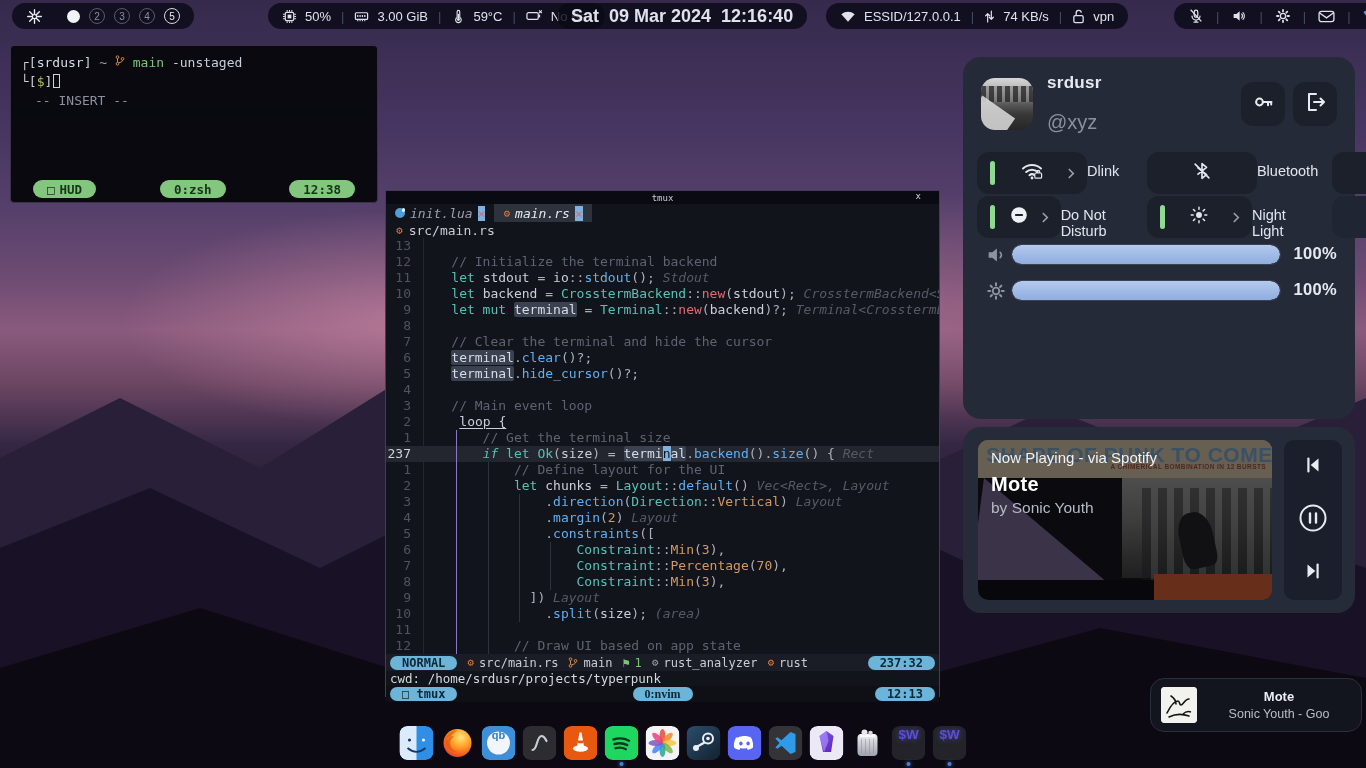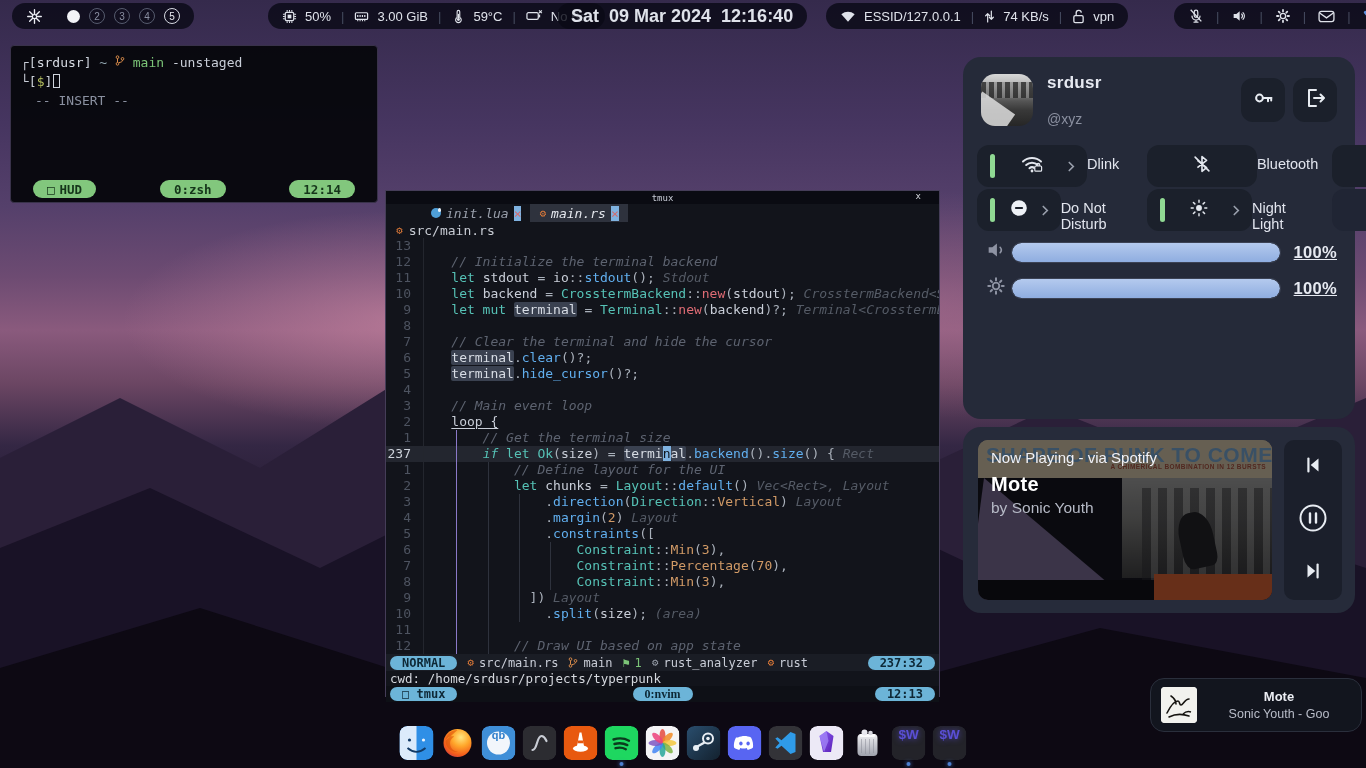--- a/index.html
+++ b/index.html
@@ -38,44 +38,44 @@
   .t-mode { color:#8a90a0;padding-left:24px; }
   .term-status { position:absolute; left:0; bottom:4px; width:100%; display:flex; justify-content:space-between; padding:0 22px; }
   .gpill { background:#82c77d; color:#15351a; font-weight:bold; font-size:12.5px; border-radius:9px;
     height:18px; display:flex; align-items:center; padding:0 14px; gap:5px; }
 
   
   .ed { position:absolute; left:385px; top:190px; width:555px; height:507px; background:#12141b;
     border:1px solid #453d58; font-family:"DejaVu Sans Mono", monospace; font-size:13px; }
   .ed-title { height:13px; background:#0a0b12; color:#c9cdd7; font-size:9px; display:flex; align-items:center; justify-content:center; position:relative; }
   .ed-close { position:absolute; right:18px; top:0; font-size:9px; color:#d5d8de; }
-  .tabs { height:18px; display:flex; align-items:stretch; background:#12141b;padding-left:36px; }
+  .tabs { height:18px; display:flex; align-items:stretch; background:#12141b; }
   .tab { display:flex; align-items:center; gap:5px; padding:0 9px; color:#9aa0ac; font-style:italic; }
   .tab.active { background:#2e323d; color:#e6e9ef; }
   .tab .x { color:#d66a6a; font-style:normal; }
   .lua-ic { width:10px; height:10px; border-radius:50%; background:#4f9fd8; position:relative; }
   .lua-ic:after { content:""; position:absolute; right:0px; top:0px; width:3.5px; height:3.5px; border-radius:50%; background:#e8f2fa; }
   .gear-o { color:#e07b39; font-style:normal; font-size:11px; }
   .winbar { height:16px; display:flex; align-items:center; gap:6px; padding:0 10px; color:#c8ccd4; }
   .codewrap { position:relative; height:416px; overflow:hidden; }
   .cl { height:16px; line-height:16px; display:flex; }
   .cl .ln { width:34px; flex:none; text-align:right; padding-right:9px; color:#4d5360; }
   .cl .lt { white-space:pre; }
   .cl.cur { background:#23262f; } .cl.cur .ln { color:#cdd2da; }
   .numsep { position:absolute; left:37px; top:0; bottom:0; width:1px; background:#23262e; }
   .guide { position:absolute; width:1px; background:#2e323d; }
   .guide.purple { background:#8b79c8; }
-  .c { color:#5d6370; font-style:italic; }
+  .c { color:#5d6370; }
   .h { color:#555b66; font-style:italic; }
   .k,.t { color:#56c2b6; } .ki { color:#56c2b6; font-style:italic; }
   .f { color:#61afef; } .r { color:#e06c75; } .v,.n2 { color:#d19a66; }
   .p { color:#c9ced8; } .o { color:#aab1bb; }
   .w { background:#3a4150; color:#d8dde5; border-radius:2px; }
   .x { background:#7fb2e0; color:#10151c; }
-  .u { color:#c9ced8; text-decoration:underline; text-underline-offset:2px; }
+  .u { color:#c9ced8; text-decoration:underline; text-underline-offset:2px;margin-left:8px; }
   .stline { height:17px; background:#1a1d25; display:flex; align-items:center; gap:10px; padding:0 4px; color:#c9cdd7; font-size:12px; }
   .bpill { background:#6cb4d8; color:#0e2836; font-weight:bold; border-radius:8px; height:14px;
     display:flex; align-items:center; padding:0 12px; font-size:12px; }
   .st-it { display:flex; align-items:center; gap:5px; }
   .flag { color:#7cc578; }
   .gear-g { color:#9aa0ac; font-size:11px; }
   .stline .right { margin-left:auto; }
   .cwd { height:15px; line-height:15px; padding:0 4px; color:#d5d8de; font-size:12.5px; background:#12141b; }
   .tmuxbar { height:16px; background:#0e1016; display:flex; align-items:center; padding:0 4px; position:relative; }
   .tmuxbar .mid { position:absolute; left:50%; transform:translateX(-50%);font-family:Liberation Serif, serif; }
@@ -84,32 +84,32 @@
   
   .panel { position:absolute; left:963px; top:57px; width:392px; height:362px; background:#252a39; border-radius:18px; color:#e6e9f1; }
   .urow { display:flex; align-items:center; padding:16px 18px 10px 18px; gap:14px; }
   .avatar { width:52px; height:52px; border-radius:14px; overflow:hidden; position:relative; flex:none;
     background:linear-gradient(180deg,#d8d8d8 0%,#b5b5b5 22%,#7d7d7d 38%,#555 52%,#383838 70%,#262626 100%); }
   .avatar:before { content:""; position:absolute; left:0; top:8px; width:100%; height:16px;
     background:repeating-linear-gradient(90deg, rgba(45,45,45,.85) 0 5px, rgba(130,130,130,.6) 5px 8px); }
   .avatar:after { content:""; position:absolute; left:-12px; bottom:-8px; width:40px; height:34px; background:#dedede;
     transform:rotate(35deg); opacity:.85; }
   .uname { font-weight:bold; font-size:17px; letter-spacing:.3px; }
-  .uhandle { color:#8b90a0; font-size:14px; margin-top:18px; }
+  .uhandle { color:#8b90a0; font-size:20px; margin-top:18px; }
   .ubtns { margin-left:auto; display:flex; gap:8px; }
   .sqbtn { width:44px; height:44px; background:#1b202b; border-radius:12px; display:flex; align-items:center; justify-content:center; }
   .tgrid { display:grid; grid-template-columns:repeat(3,1fr); column-gap:14px; row-gap:2px; padding:8px 14px 0 14px; }
   .tcell { display:flex; flex-direction:row; align-items:center; }
   .tbtn { width:110px; height:42px; background:#1b202b; border-radius:12px; display:flex; align-items:center; justify-content:center; gap:10px; position:relative; }
   .tbtn.off { justify-content:center; }
   .tbtn .bar { width:5px; height:24px; border-radius:3px; background:#90d993; position:absolute; left:13px; }
   .tbtn .chev { position:absolute; right:11px; display:flex; }
   .tbtn.disabled { background:#202534; }
   .tlabel { font-size:14.5px; color:#e2e5ee; margin:7px 0 10px 0; height:17px; }
-  .srow { display:flex; align-items:center; gap:4px; padding:6px 18px 0 22px; height:36px;text-decoration:underline; }
+  .srow { display:flex; align-items:flex-start; gap:4px; padding:6px 18px 0 22px; height:36px; }
   .track { flex:1; height:21px; border-radius:11px; background:#1d222e; border:1px solid #3c4254; overflow:hidden; }
   .fill { height:100%; border-radius:10px; background:linear-gradient(180deg,#b4caee 0%,#8fade0 100%); }
   .sval { width:52px; text-align:right; font-weight:bold; font-size:16.5px; letter-spacing:.3px; }
 
   
   .media { position:absolute; left:963px; top:427px; width:392px; height:186px; background:#262b3a; border-radius:18px; }
   .art { position:absolute; left:15px; top:13px; width:294px; height:160px; border-radius:10px; overflow:hidden; background:#0e0e12; }
   .art .band { position:absolute; left:0; top:0; width:100%; height:38px; background:#cdbf9e; }
   .art .band .t1 { position:absolute; left:8px; top:3px; width:100%; color:#6f9fc4; font-weight:bold; font-size:21px; letter-spacing:.5px; white-space:nowrap; }
   .art .band .t2 { position:absolute; right:6px; top:23px; color:#a04a33; font-size:6.5px; font-weight:bold; letter-spacing:.4px; }
@@ -299,21 +299,21 @@
   <div class="tline t-mode">-- INSERT --</div>
   <div class="term-status">
     <span class="gpill">
         <span>□</span>
         <span>HUD</span>
       </span>
     <span class="gpill">
         <span>0:zsh</span>
       </span>
     <span class="gpill">
-        <span>12:14</span>
+        <span>12:38</span>
       </span>
   </div>
 </div>
 
 <div class="ed">
   <div class="ed-title">
     <span>tmux</span>
     <span class="ed-close">x</span>
   </div>
   <div class="tabs">

